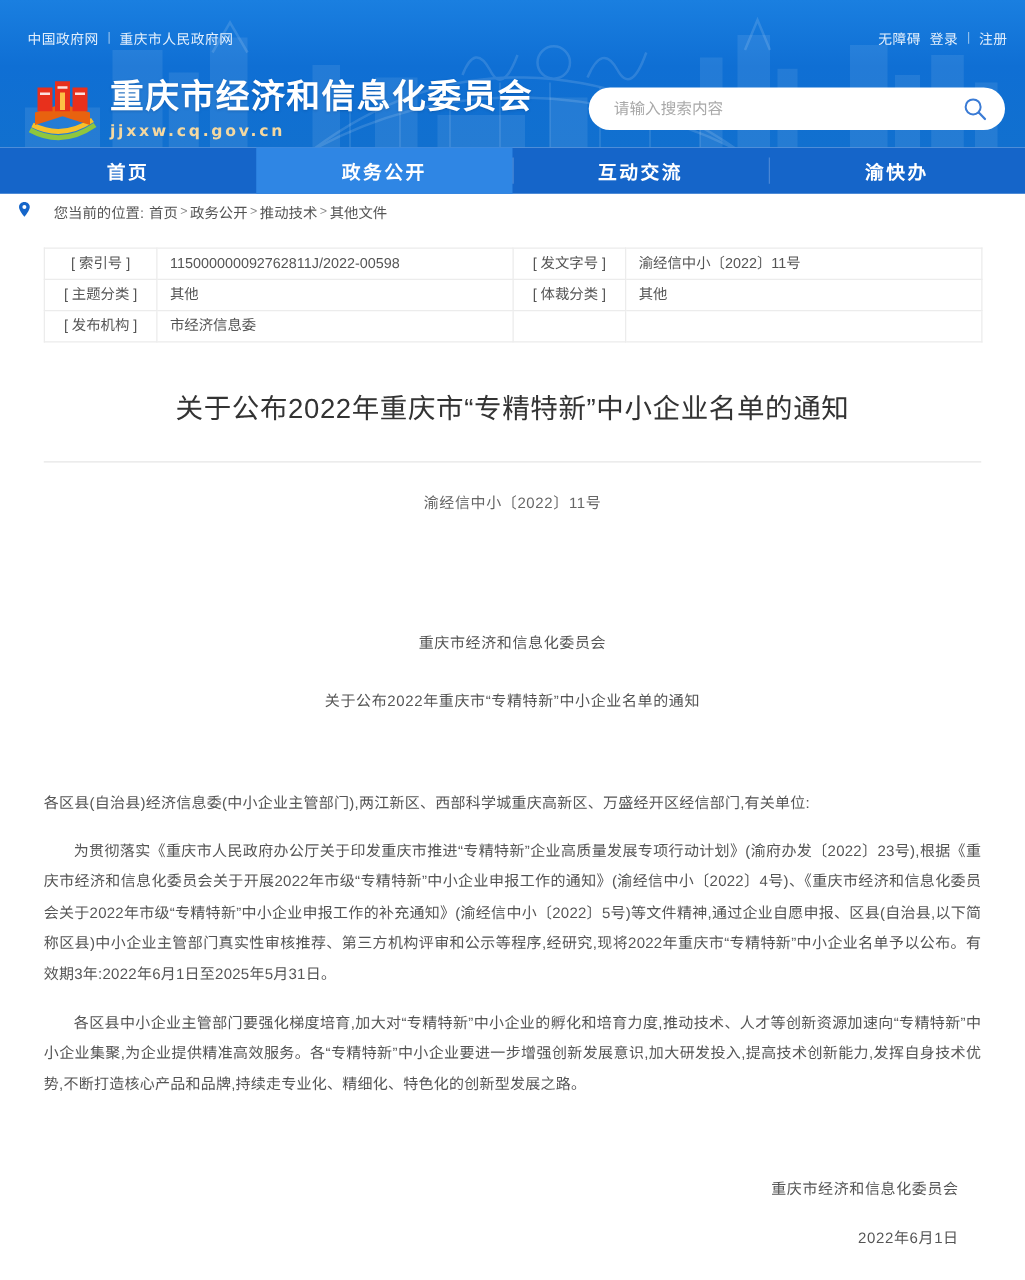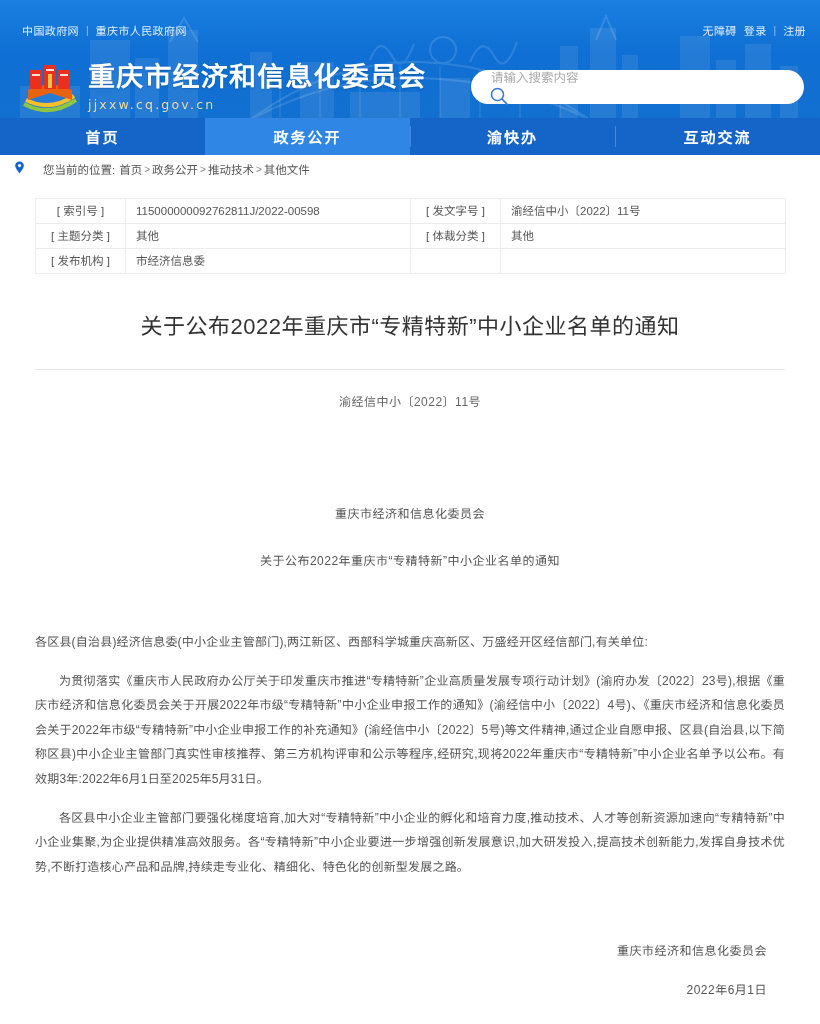--- a/index.html
+++ b/index.html
@@ -76,31 +76,31 @@
     line-height: 1.12;
     white-space: nowrap;
     text-shadow: 0 1px 2px rgba(0,40,90,.25);
   }
   .brand-url {
     color: #f4d8a0;
     font-size: 12.5px;
     letter-spacing: 2.2px;
     margin-top: 4px;
     font-family: "DejaVu Sans", sans-serif;
-    font-weight: normal;
+    font-weight: bold;
   }
   .searchbox {
     margin-left: auto;
     width: 333px;
     height: 34px;
     background: #fff;
     border-radius: 18px;
     display: flex;
+    align-items: center;
     padding: 0 14px 0 18px;
-    flex-direction: column;
   }
   .searchbox input {
     border: 0;
     outline: 0;
     flex: 1;
     font-size: 12.5px;
     color: #333;
     background: transparent;
     font-family: "Liberation Sans", sans-serif;
   }
@@ -351,24 +351,24 @@
   </div>
 
   <div class="nav">
     <div class="nav-item">
       <span>首页</span>
     </div>
     <div class="nav-item active">
       <span>政务公开</span>
     </div>
     <div class="nav-item">
+      <span>互动交流</span>
+    </div>
+    <div class="nav-item">
       <span>渝快办</span>
-    </div>
-    <div class="nav-item">
-      <span>互动交流</span>
     </div>
   </div>
 
   <div class="breadcrumb">
     <span class="pin-icon">
       <svg viewBox="0 0 11 13" aria-hidden="true">
         <path d="M5.5 0.5 C3 0.5 1.2 2.3 1.2 4.6 C1.2 7.6 5.5 12.4 5.5 12.4 C5.5 12.4 9.8 7.6 9.8 4.6 C9.8 2.3 8 0.5 5.5 0.5 Z" fill="#1565c9"></path>
         <circle cx="5.5" cy="4.6" r="1.6" fill="#ffffff"></circle>
       </svg>
     </span>

